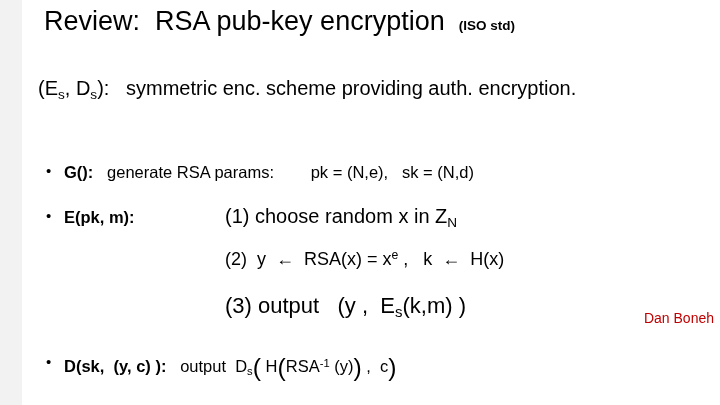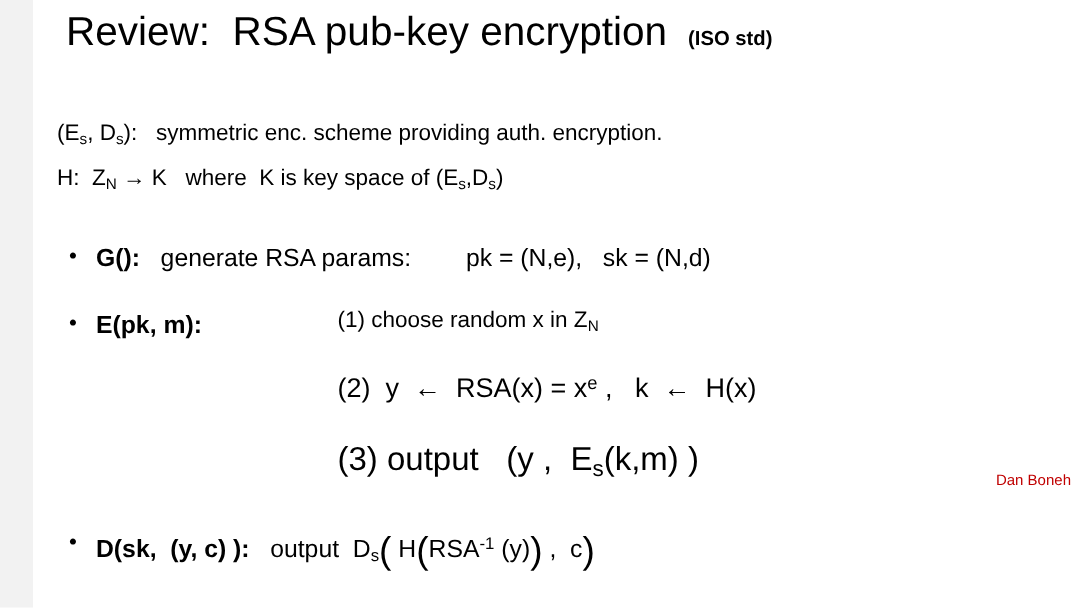--- a/index.html
+++ b/index.html
@@ -44,21 +44,21 @@
   .title-note {
     font-size: 13.5px;
     margin-left: 14px;
     white-space: pre;
     font-weight: bold;
   }
   .intro {
     position: absolute;
     left: 38px;
     top: 76px;
-    font-size: 15px;
+    font-size: 20px;
     line-height: 25px;
   }
   .intro div {
     white-space: pre;
   }
   sub {
     font-size: 0.68em;
     vertical-align: -0.28em;
   }
   sup {
@@ -84,51 +84,50 @@
     font-size: 15px;
   }
   .bold {
     font-weight: bold;
   }
   .b-g { top: 160px; }
   .b-e { top: 205px; }
   .b-d { top: 351px; }
   .line2 { position: absolute; left: 225px; top: 248px; font-size: 18px; white-space: pre;}
   .line3 { position: absolute; left: 225px; top: 293px; font-size: 22px; white-space: pre;}
-  .e-rhs { position: absolute; left: 225px; top: 205px; font-size: 15px; white-space: pre;}
+  .e-rhs { position: absolute; left: 225px; top: 205px; font-size: 20px; white-space: pre;}
   .bigparen {
     font-size: 1.5em;
     line-height: 0.6em;
     vertical-align: -0.16em;
   }
   .footer {
     position: absolute;
     right: 6px;
     bottom: 3px;
-    font-size: 10px;
+    font-size: 14px;
     color: #c00000;
     white-space: pre;
     padding-left: 12px;
   }
 </style>
 </head>
 <body>
 
 <div class="slide">
 
   <div class="left-bar"></div>
 
   <div class="title-row">
     <div class="slide-title">Review:  RSA pub-key encryption</div>
     <div class="title-note">(ISO std)</div>
   </div>
 
   <div class="intro">
     <div><span>(E</span><sub>s</sub><span>, D</span><sub>s</sub><span>):   symmetric enc. scheme providing auth. encryption.</span></div>
-    <div><span>H:  Z</span><sub>N</sub><span> → K   where  K is key space of (E</span><sub>s</sub><span>,D</span><sub>s</sub><span>)</span></div>
   </div>
 
   <div class="bullet-block b-g">
     <div class="bullet"><span class="bold">G():</span><span>   generate RSA params:        pk = (N,e),   sk = (N,d)</span></div>
   </div>
 
   <div class="bullet-block b-e">
     <div class="bullet"><span class="bold">E(pk, m):</span></div>
   </div>
 

